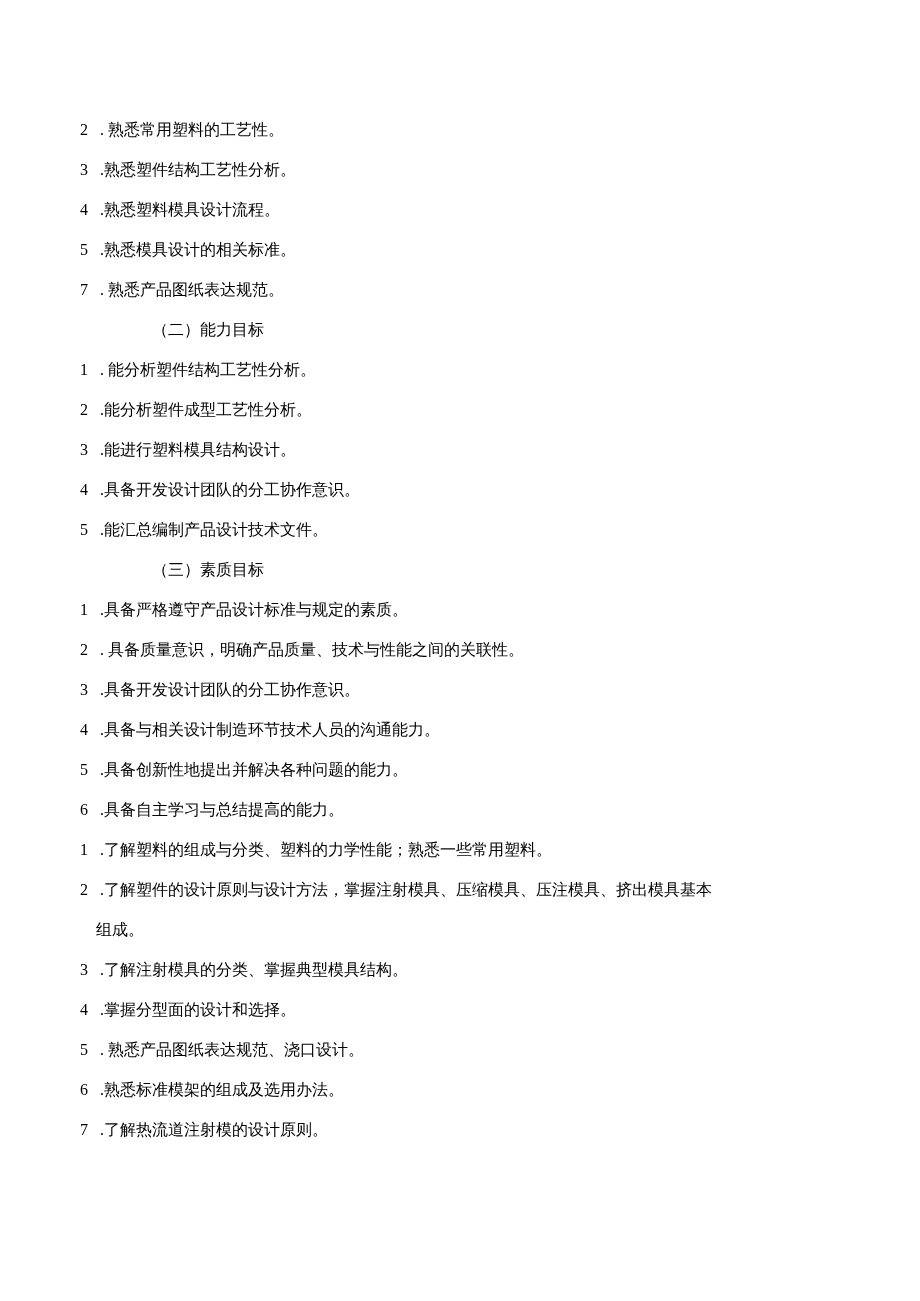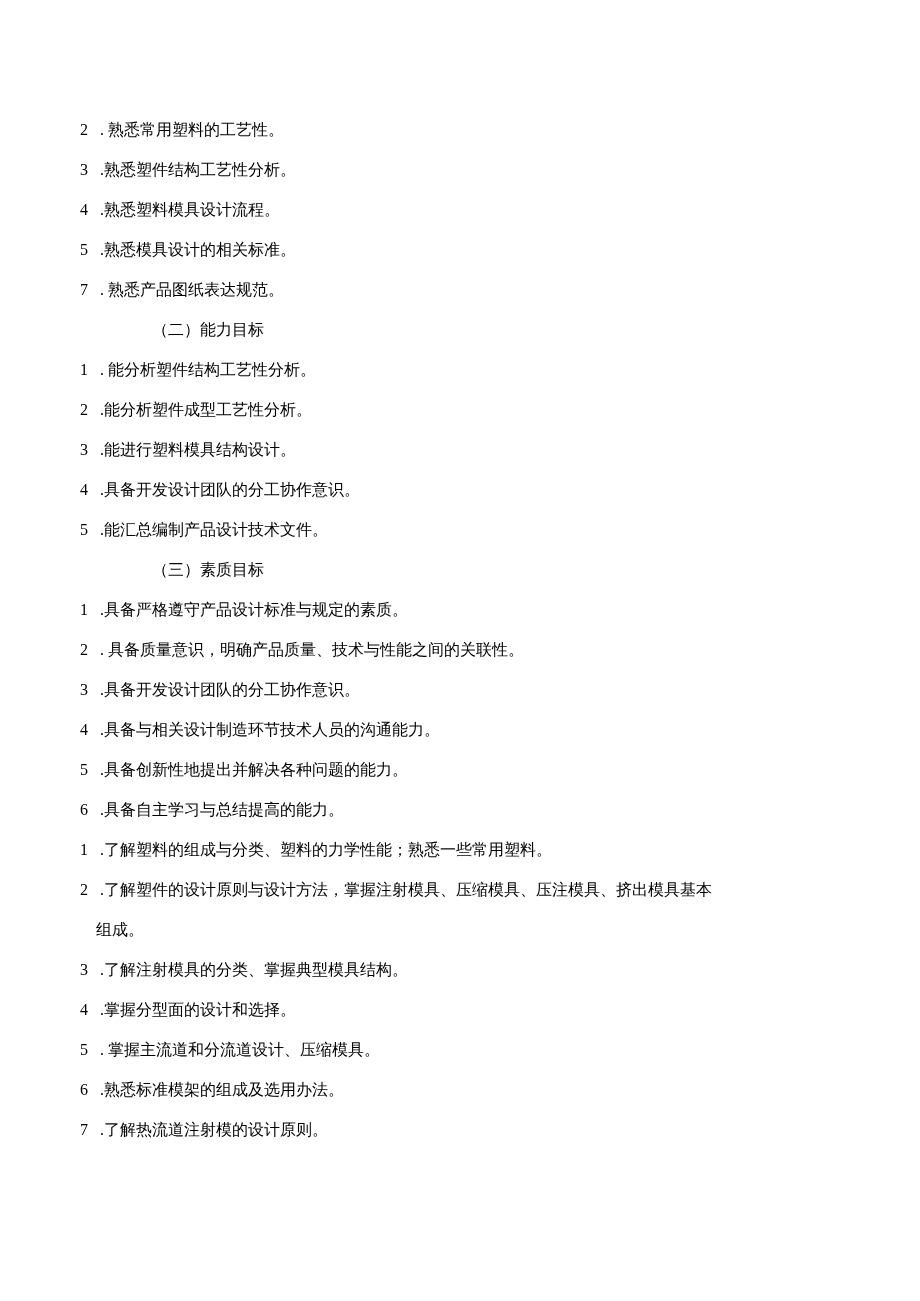--- a/index.html
+++ b/index.html
@@ -50,16 +50,16 @@
     <div class="item"><span class="num">2</span><span> . 具备质量意识，明确产品质量、技术与性能之间的关联性。</span></div>
     <div class="item"><span class="num">3</span><span> .具备开发设计团队的分工协作意识。</span></div>
     <div class="item"><span class="num">4</span><span> .具备与相关设计制造环节技术人员的沟通能力。</span></div>
     <div class="item"><span class="num">5</span><span> .具备创新性地提出并解决各种问题的能力。</span></div>
     <div class="item"><span class="num">6</span><span> .具备自主学习与总结提高的能力。</span></div>
     <div class="item"><span class="num">1</span><span> .了解塑料的组成与分类、塑料的力学性能；熟悉一些常用塑料。</span></div>
     <div class="item"><span class="num">2</span><span> .了解塑件的设计原则与设计方法，掌握注射模具、压缩模具、压注模具、挤出模具基本</span></div>
     <div class="wrap-indent">组成。</div>
     <div class="item"><span class="num">3</span><span> .了解注射模具的分类、掌握典型模具结构。</span></div>
     <div class="item"><span class="num">4</span><span> .掌握分型面的设计和选择。</span></div>
-    <div class="item"><span class="num">5</span><span> . 掌握主流道和分流道设计、压缩模具。</span></div>
+    <div class="item"><span class="num">5</span><span> . 熟悉产品图纸表达规范、浇口设计。</span></div>
     <div class="item"><span class="num">6</span><span> .熟悉标准模架的组成及选用办法。</span></div>
     <div class="item"><span class="num">7</span><span> .了解热流道注射模的设计原则。</span></div>
   </div>
 
 </body></html>

